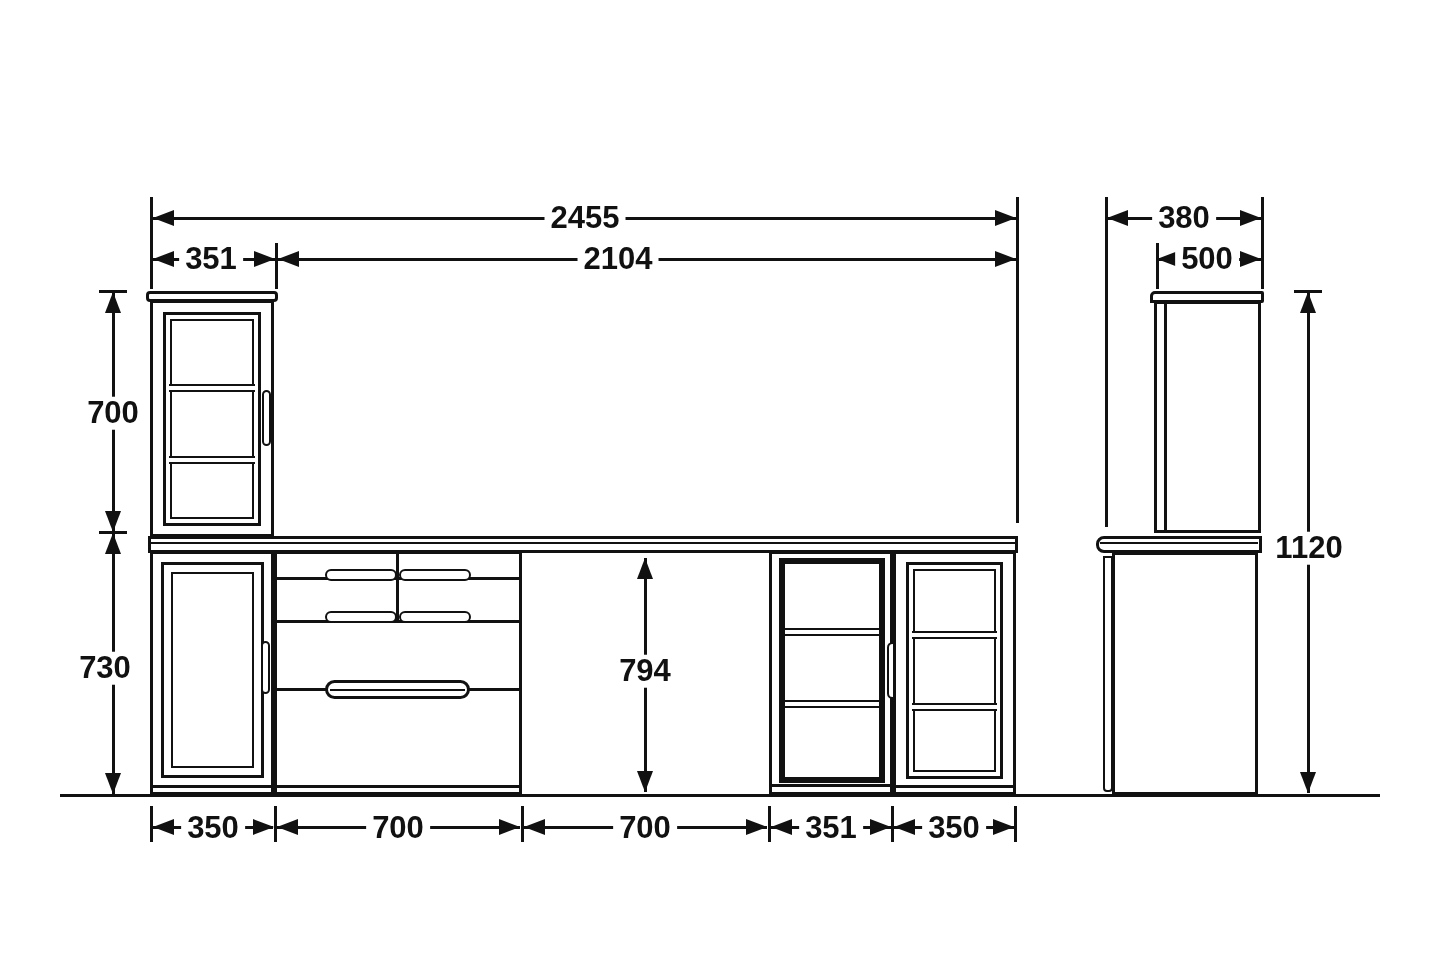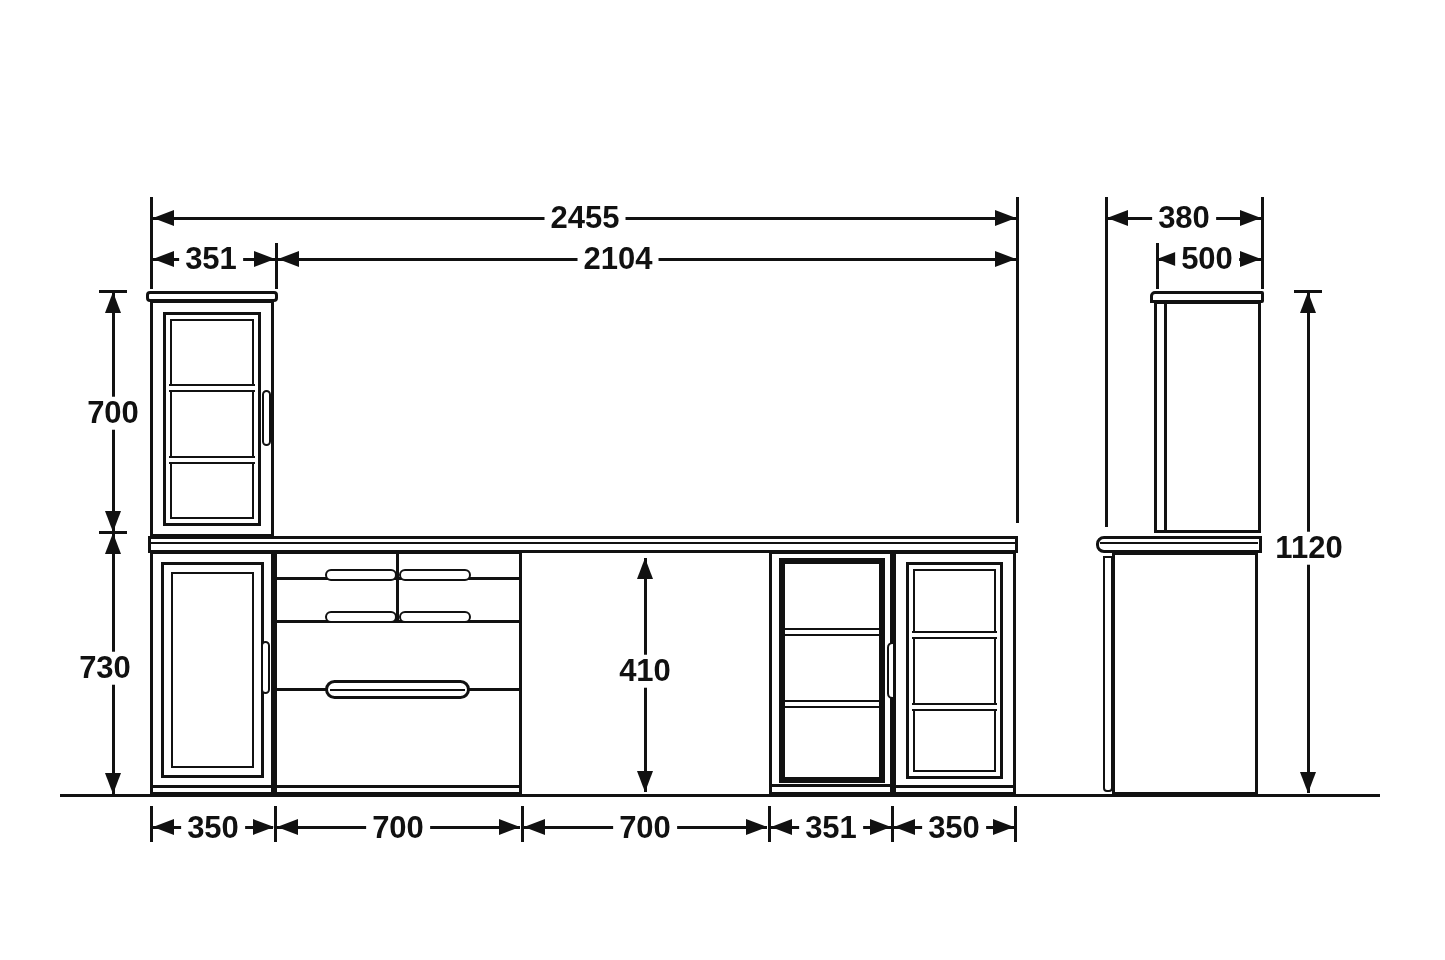--- a/index.html
+++ b/index.html
@@ -60,21 +60,21 @@
   <div class="pill" style="left:325px; top:611px; width:72px; height:12px;"></div>
   <div class="pill" style="left:399px; top:611px; width:72px; height:12px;"></div>
   <div class="pill pill3" style="left:325px; top:680px; width:145px; height:19px;">
     <div class="ln" style="left:2px; right:2px; top:6px; width:135px; height:2px;"></div>
   </div>
   <div class="ln" style="left:277px; top:785px; width:242px; height:3px;"></div>
 
   <div class="ln" style="left:644px; top:558px; width:3px; height:234px;"></div>
   <div class="arr aU" style="left:637px; top:558px;"></div>
   <div class="arr aD" style="left:637px; top:771px;"></div>
-  <div class="lbl" style="left:645px; top:671px;">410</div>
+  <div class="lbl" style="left:645px; top:671px;">794</div>
 
   <div class="box" style="left:769px; top:551px; width:124px; height:244px;"></div>
   <div class="box b6" style="left:779px; top:558px; width:106px; height:225px;"></div>
   <div class="mt" style="left:785px; top:628px; width:94px;"></div>
   <div class="mt" style="left:785px; top:700px; width:94px;"></div>
   <div class="pill" style="left:887px; top:642px; width:11px; height:57px;"></div>
   <div class="ln" style="left:772px; top:784px; width:118px; height:3px;"></div>
 
   <div class="box" style="left:893px; top:551px; width:123px; height:244px;"></div>
   <div class="box" style="left:906px; top:562px; width:97px; height:217px;">

